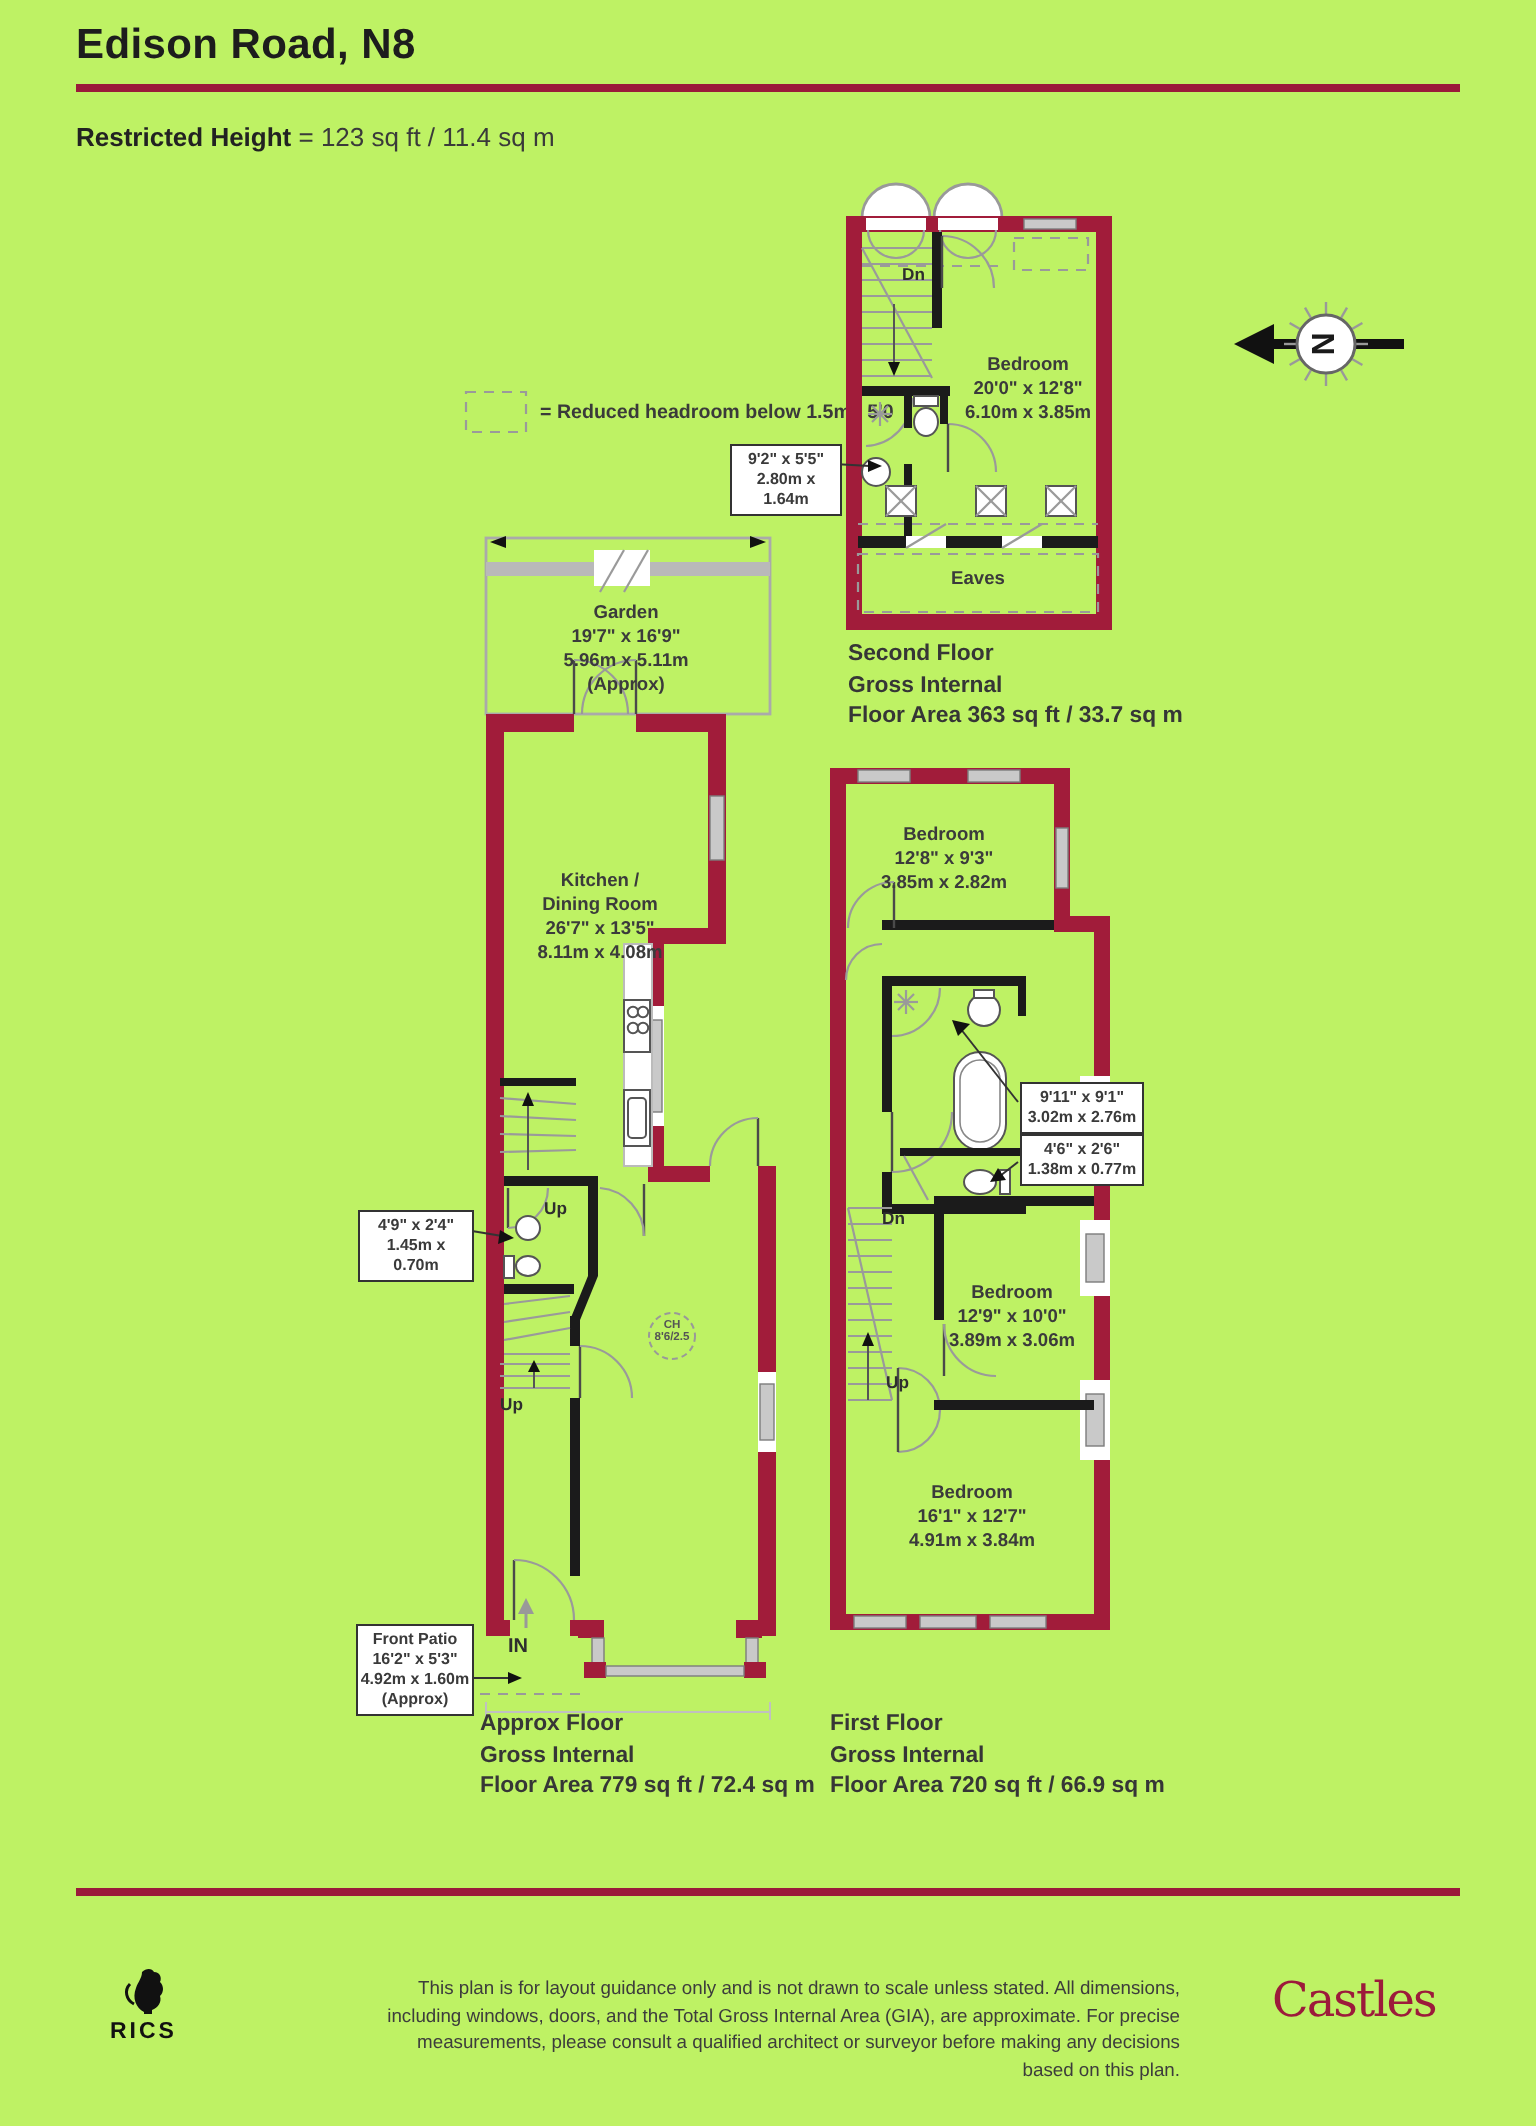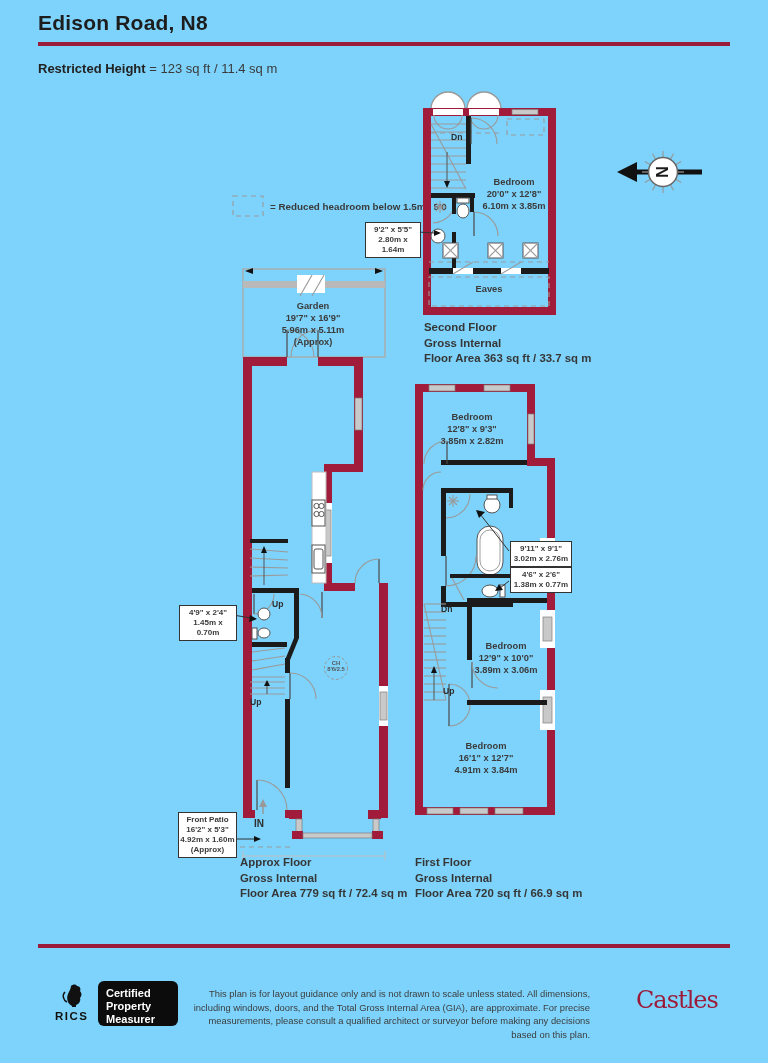--- a/index.html
+++ b/index.html
@@ -1,16 +1,16 @@
 <!DOCTYPE html>
 <html><head>
 <meta charset="utf-8">
 <style>
   html,body{margin:0;padding:0;background:#fff;}
-  #page{position:relative;width:768px;height:1063px;background:#7dd3fc;overflow:hidden;
+  #page{position:relative;width:768px;height:1063px;background:#bef264;overflow:hidden;
         font-family:"Liberation Sans",sans-serif;}
   .rule{position:absolute;left:38px;width:692px;height:3.5px;background:#9A1B3A;}
   .title{position:absolute;left:38px;top:11px;font-size:21px;font-weight:bold;color:#1d1d1d;letter-spacing:.2px;}
   .gia{position:absolute;right:38px;top:16px;font-size:16px;color:#3a3a3a;white-space:nowrap;}
   .gia b{color:#222;}
   .restricted{position:absolute;left:38px;top:61px;font-size:13px;color:#3a3a3a;white-space:nowrap;}
   .restricted b{color:#222;}
   .legend-text{position:absolute;left:270px;top:201px;font-size:9.8px;font-weight:bold;color:#3a3a3a;white-space:nowrap;}
   .room{position:absolute;font-weight:bold;color:#3b3b3b;text-align:center;font-size:9.3px;line-height:1.3;z-index:3;}
   .tiny{position:absolute;font-weight:bold;color:#2e2e2e;font-size:8.6px;z-index:3;}
@@ -351,20 +351,26 @@
     <div>Gross Internal</div>
     <div>Floor Area 363 sq ft / 33.7 sq m</div>
   </div>
 
   <div class="room" style="left:268px;top:300px;width:90px">
     <div>Garden</div>
     <div>19'7" x 16'9"</div>
     <div>5.96m x 5.11m</div>
     <div>(Approx)</div>
   </div>
+  <div class="room" style="left:255px;top:434px;width:90px">
+    <div>Kitchen /</div>
+    <div>Dining Room</div>
+    <div>26'7" x 13'5"</div>
+    <div>8.11m x 4.08m</div>
+  </div>
   <div class="callout" style="left:179px;top:605px;width:54px">
     <div>4'9" x 2'4"</div>
     <div>1.45m x 0.70m</div>
   </div>
   <div class="tiny" style="left:272px;top:599px">Up</div>
   <div class="tiny" style="left:250px;top:697px">Up</div>
   <div class="ch-text" style="left:324px;top:660px;width:24px">
     <div>CH</div>
     <div>8'6/2.5</div>
   </div>
@@ -407,21 +413,16 @@
     <div>4.91m x 3.84m</div>
   </div>
   <div class="floorlbl" style="left:415px;top:855px">
     <div>First Floor</div>
     <div>Gross Internal</div>
     <div>Floor Area 720 sq ft / 66.9 sq m</div>
   </div>
 
   <div class="rule" style="top:944px"></div>
   <div class="rics-text">RICS</div>
-  <div class="badge">
-    <div>Certified</div>
-    <div>Property</div>
-    <div>Measurer</div>
-  </div>
   <div class="disclaimer">This plan is for layout guidance only and is not drawn to scale unless stated. All dimensions, including windows, doors, and the Total Gross Internal Area (GIA), are approximate. For precise measurements, please consult a qualified architect or surveyor before making any decisions based on this plan.</div>
   <div class="brand">Castles</div>
 
 </div>
 
 </body></html>

